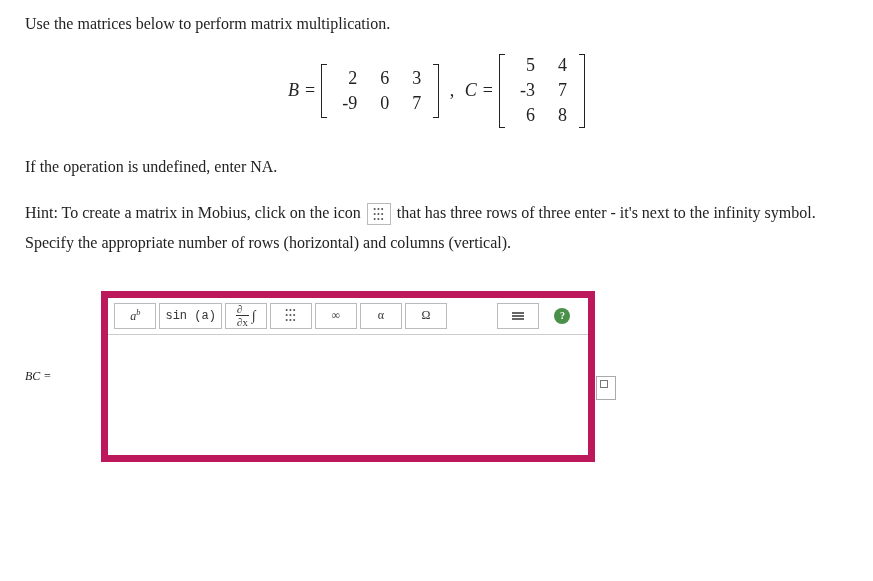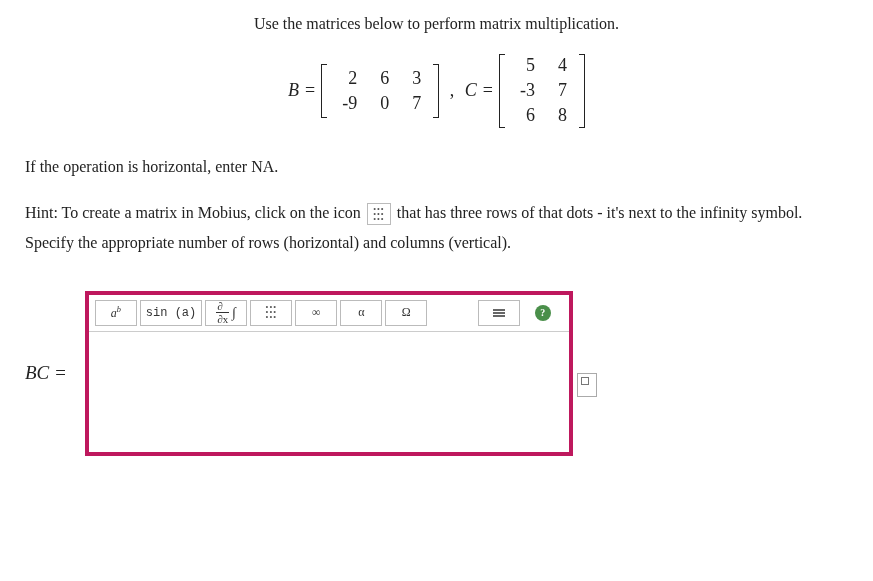--- a/index.html
+++ b/index.html
@@ -7,21 +7,20 @@
     padding: 15px 25px;
     font-family: Georgia, 'Times New Roman', serif;
     font-size: 16px;
     color: #222;
     background: #fff;
     width: 873px;
     box-sizing: border-box;
   }
   .instruction {
     margin-bottom: 14px;
-    text-align: center;
   }
   .matrices {
     text-align: center;
     margin: 18px 0 28px 0;
     font-family: 'Times New Roman', serif;
     font-size: 18px;
   }
   .meq {
     display: inline-flex;
     align-items: center;
@@ -70,27 +69,28 @@
     margin: 0 2px;
   }
   .answer-row {
     display: flex;
     align-items: center;
     gap: 18px;
   }
   .answer-label {
     font-style: italic;
     font-family: 'Times New Roman', serif;
-    font-size: 19px;
+    font-size: 12px;
     white-space: nowrap;
   }
   .editor {
     flex: 0 0 480px;
-    border: 4px solid #be185d;
+    border: 7px solid #be185d;
     position: relative;
+    margin-left: 32px;
   }
   .toolbar {
     display: flex;
     align-items: center;
     gap: 3px;
     padding: 5px 6px;
     border-bottom: 1px solid #ccc;
     background: #fff;
     font-size: 12px;
   }
@@ -195,32 +195,32 @@
       <span>4</span>
       <span>-3</span>
       <span>7</span>
       <span>6</span>
       <span>8</span>
     </span>
     <span class="rbracket h3"></span>
   </span>
 </div>
 
-<div class="undefined-note">If the operation is horizontal, enter NA.</div>
+<div class="undefined-note">If the operation is undefined, enter NA.</div>
 
 <div class="hint">
   <span>Hint: To create a matrix in Mobius, click on the icon</span>
   <span class="iconbox">
     <span class="grid9">
       <span>•••</span>
         <span>•••</span>
         <span>•••</span>
     </span>
   </span>
-  <span>that has three rows of that dots - it's next to</span>
+  <span>that has three rows of three enter - it's next to</span>
   <span>the infinity symbol. Specify the appropriate number of rows (horizontal) and columns (vertical).</span>
 </div>
 
 <div class="answer-row">
   <div class="answer-label">
     <span>BC =</span>
   </div>
   <div class="editor">
     <div class="toolbar">
       <div class="btn">

